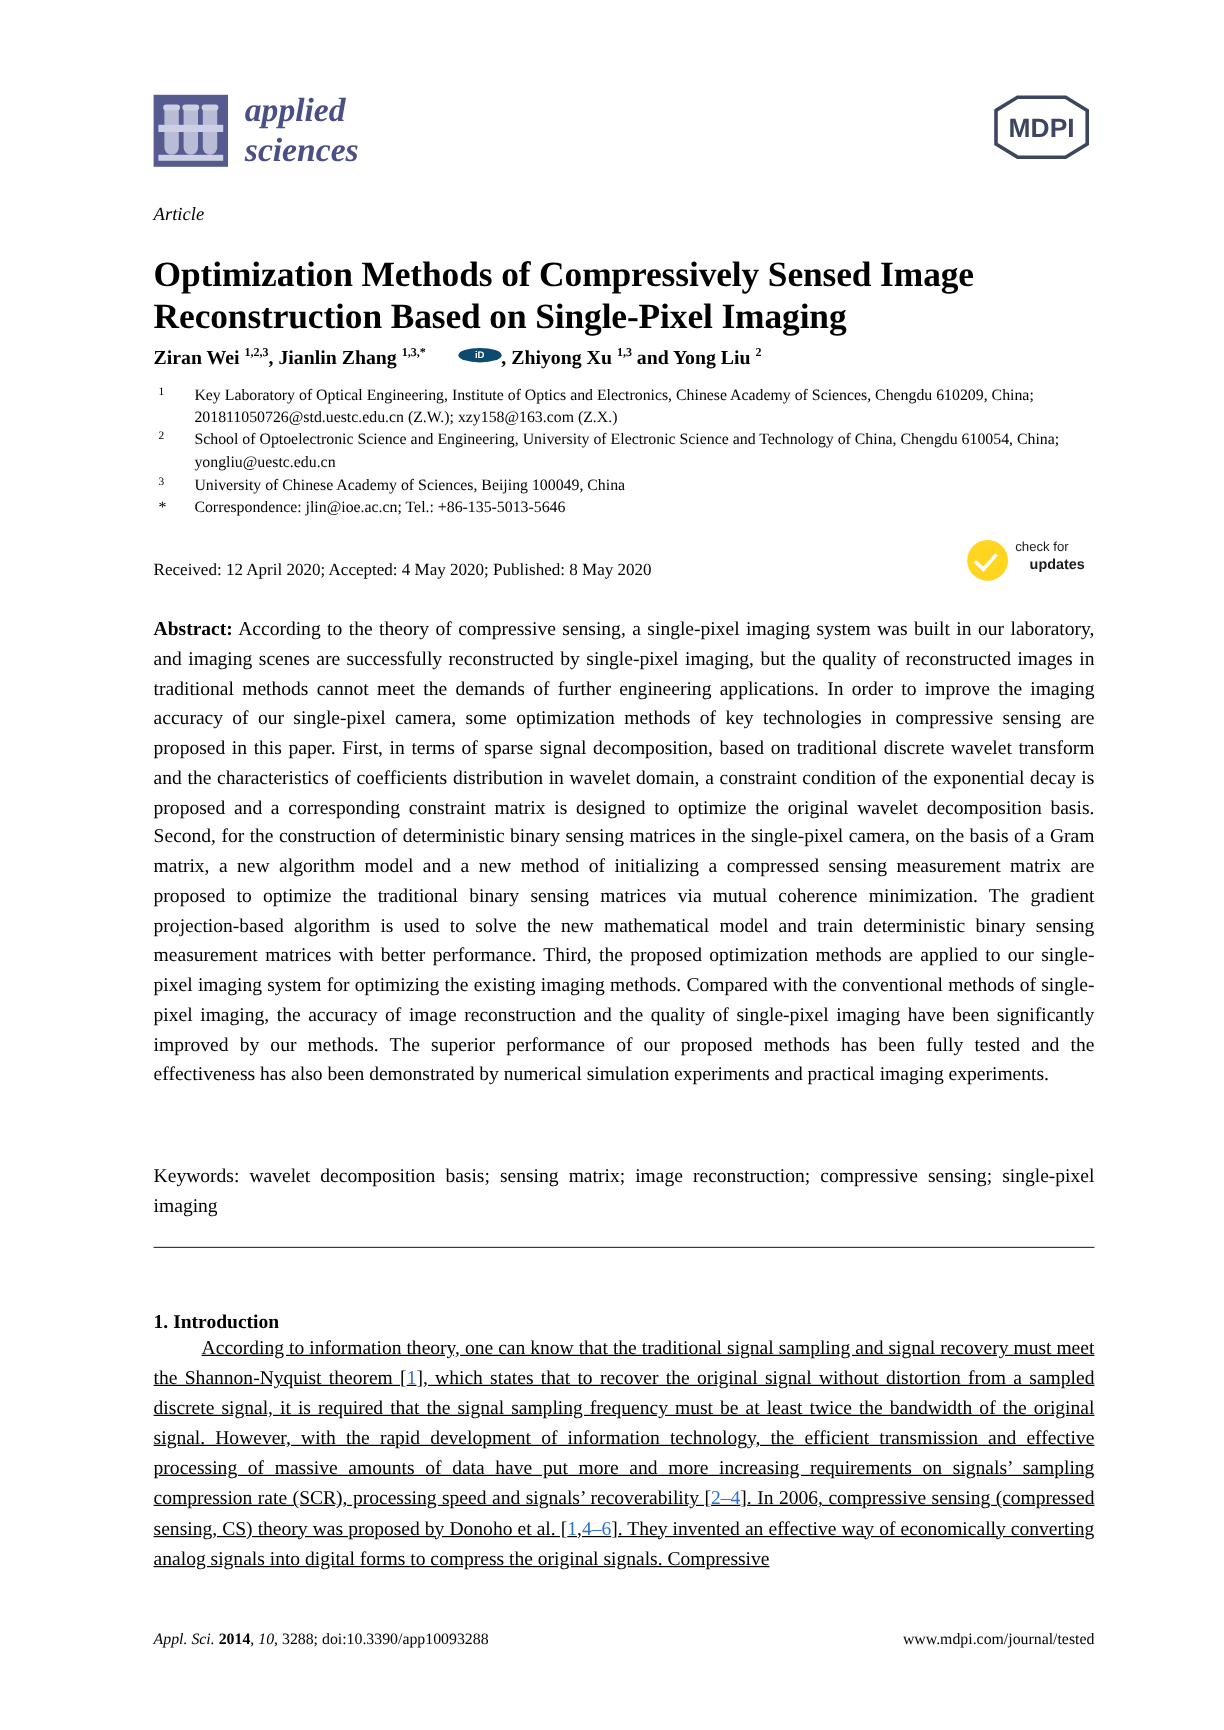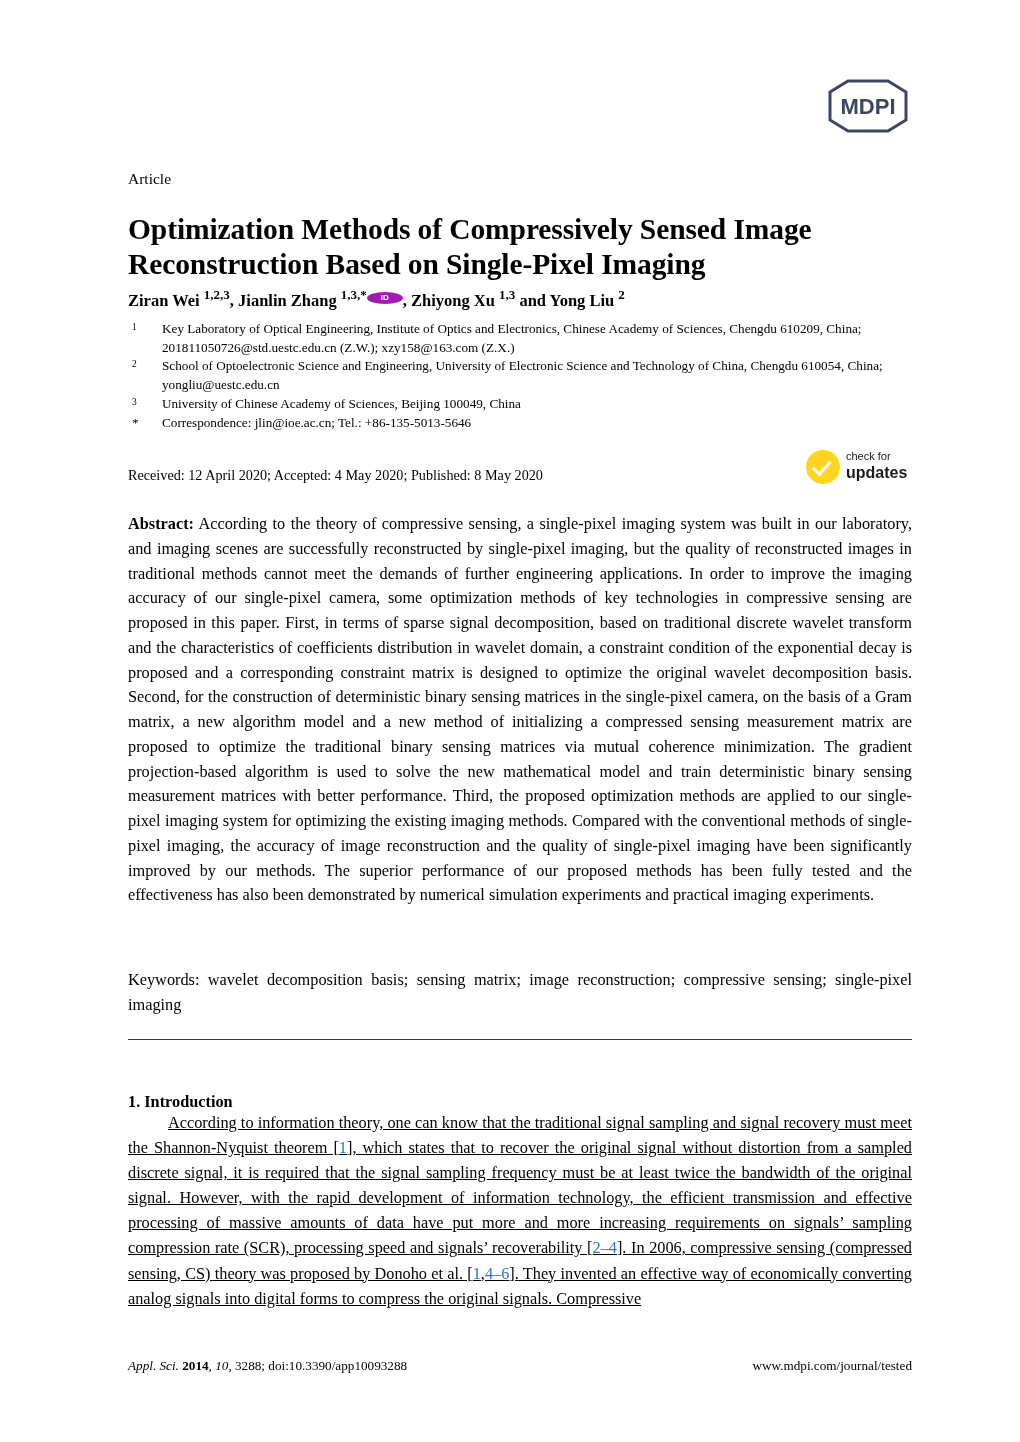--- a/index.html
+++ b/index.html
@@ -102,20 +102,21 @@
     width: 88px;
     height: 56px;
   }
   .mdpi-logo svg { display: block; }
 
   
   .article-type {
     position: absolute;
     left: 0;
     top: 170px;
+    font-style: italic;
     font-size: 15.5px;
     color: #000;
   }
   .paper-title {
     position: absolute;
     left: 0;
     top: 192px;
     width: 790px;
     font-size: 29.5px;
     font-weight: bold;
@@ -126,39 +127,40 @@
   
   .authors {
     position: absolute;
     left: 0;
     top: 287px;
     font-size: 16.5px;
     font-weight: bold;
     line-height: 1.3;
   }
   .authors sup {
-    font-size: 13px;
+    font-size: 10px;
     font-weight: bold;
     vertical-align: super;
   }
   .orcid {
     display: inline-block;
     width: 36px;
     height: 12px;
     border-radius: 50%;
-    background: #a21caf;
+    background: #0c4a6e;
     color: #ffffff;
     font-size: 8px;
     font-weight: bold;
     font-family: "Liberation Sans", sans-serif;
     line-height: 12px;
     text-align: center;
     vertical-align: super;
     position: relative;
     top: 1px;
+    margin-left: 27px;
   }
 
   
   .affiliations {
     position: absolute;
     left: 0;
     top: 320px;
     width: 784px;
     font-size: 13.2px;
     line-height: 1.42;
@@ -214,21 +216,21 @@
     border-width: 0 3.5px 3.5px 0;
     transform: rotate(42deg);
   }
   .check-text {
     margin-left: 6px;
     font-family: "Liberation Sans", sans-serif;
     font-size: 11px;
     line-height: 1.22;
     color: #1a1a1a;
   }
-  .check-text .b { font-weight: bold; font-size: 16px; }
+  .check-text .b { font-weight: bold; font-size: 12px; margin-left: 12px; }
 
   
   .abstract {
     position: absolute;
     left: 0;
     top: 512px;
     width: 784px;
     font-size: 16.3px;
     line-height: 1.52;
     text-align: justify;
@@ -289,20 +291,33 @@
   .footer .left i { font-style: italic; }
   .footer .left b { font-weight: bold; }
 </style>
 </head>
 <body>
 
 <div class="page">
   <div class="content">
 
     <div class="masthead">
+      <div class="journal-logo">
+        <div class="logo-mark">
+          <div class="tube t1"></div>
+          <div class="tube t2"></div>
+          <div class="tube t3"></div>
+          <div class="rack-top"></div>
+          <div class="rack-base"></div>
+        </div>
+        <div class="logo-words">
+          <div>applied</div>
+          <div>sciences</div>
+        </div>
+      </div>
 
       <div class="mdpi-logo">
         <svg width="88" height="56" viewBox="0 0 88 56" aria-hidden="true">
           <path d="M6 14 L24 3 L64 3 L82 14 L82 42 L64 53 L24 53 L6 42 Z" fill="none" stroke="#3d4661" stroke-width="3"></path>
           <text x="44" y="36" text-anchor="middle" font-family="Liberation Sans, sans-serif" font-size="22" font-weight="bold" fill="#3d4661">MDPI</text>
         </svg>
       </div>
     </div>
 
     <div class="article-type">Article</div>

